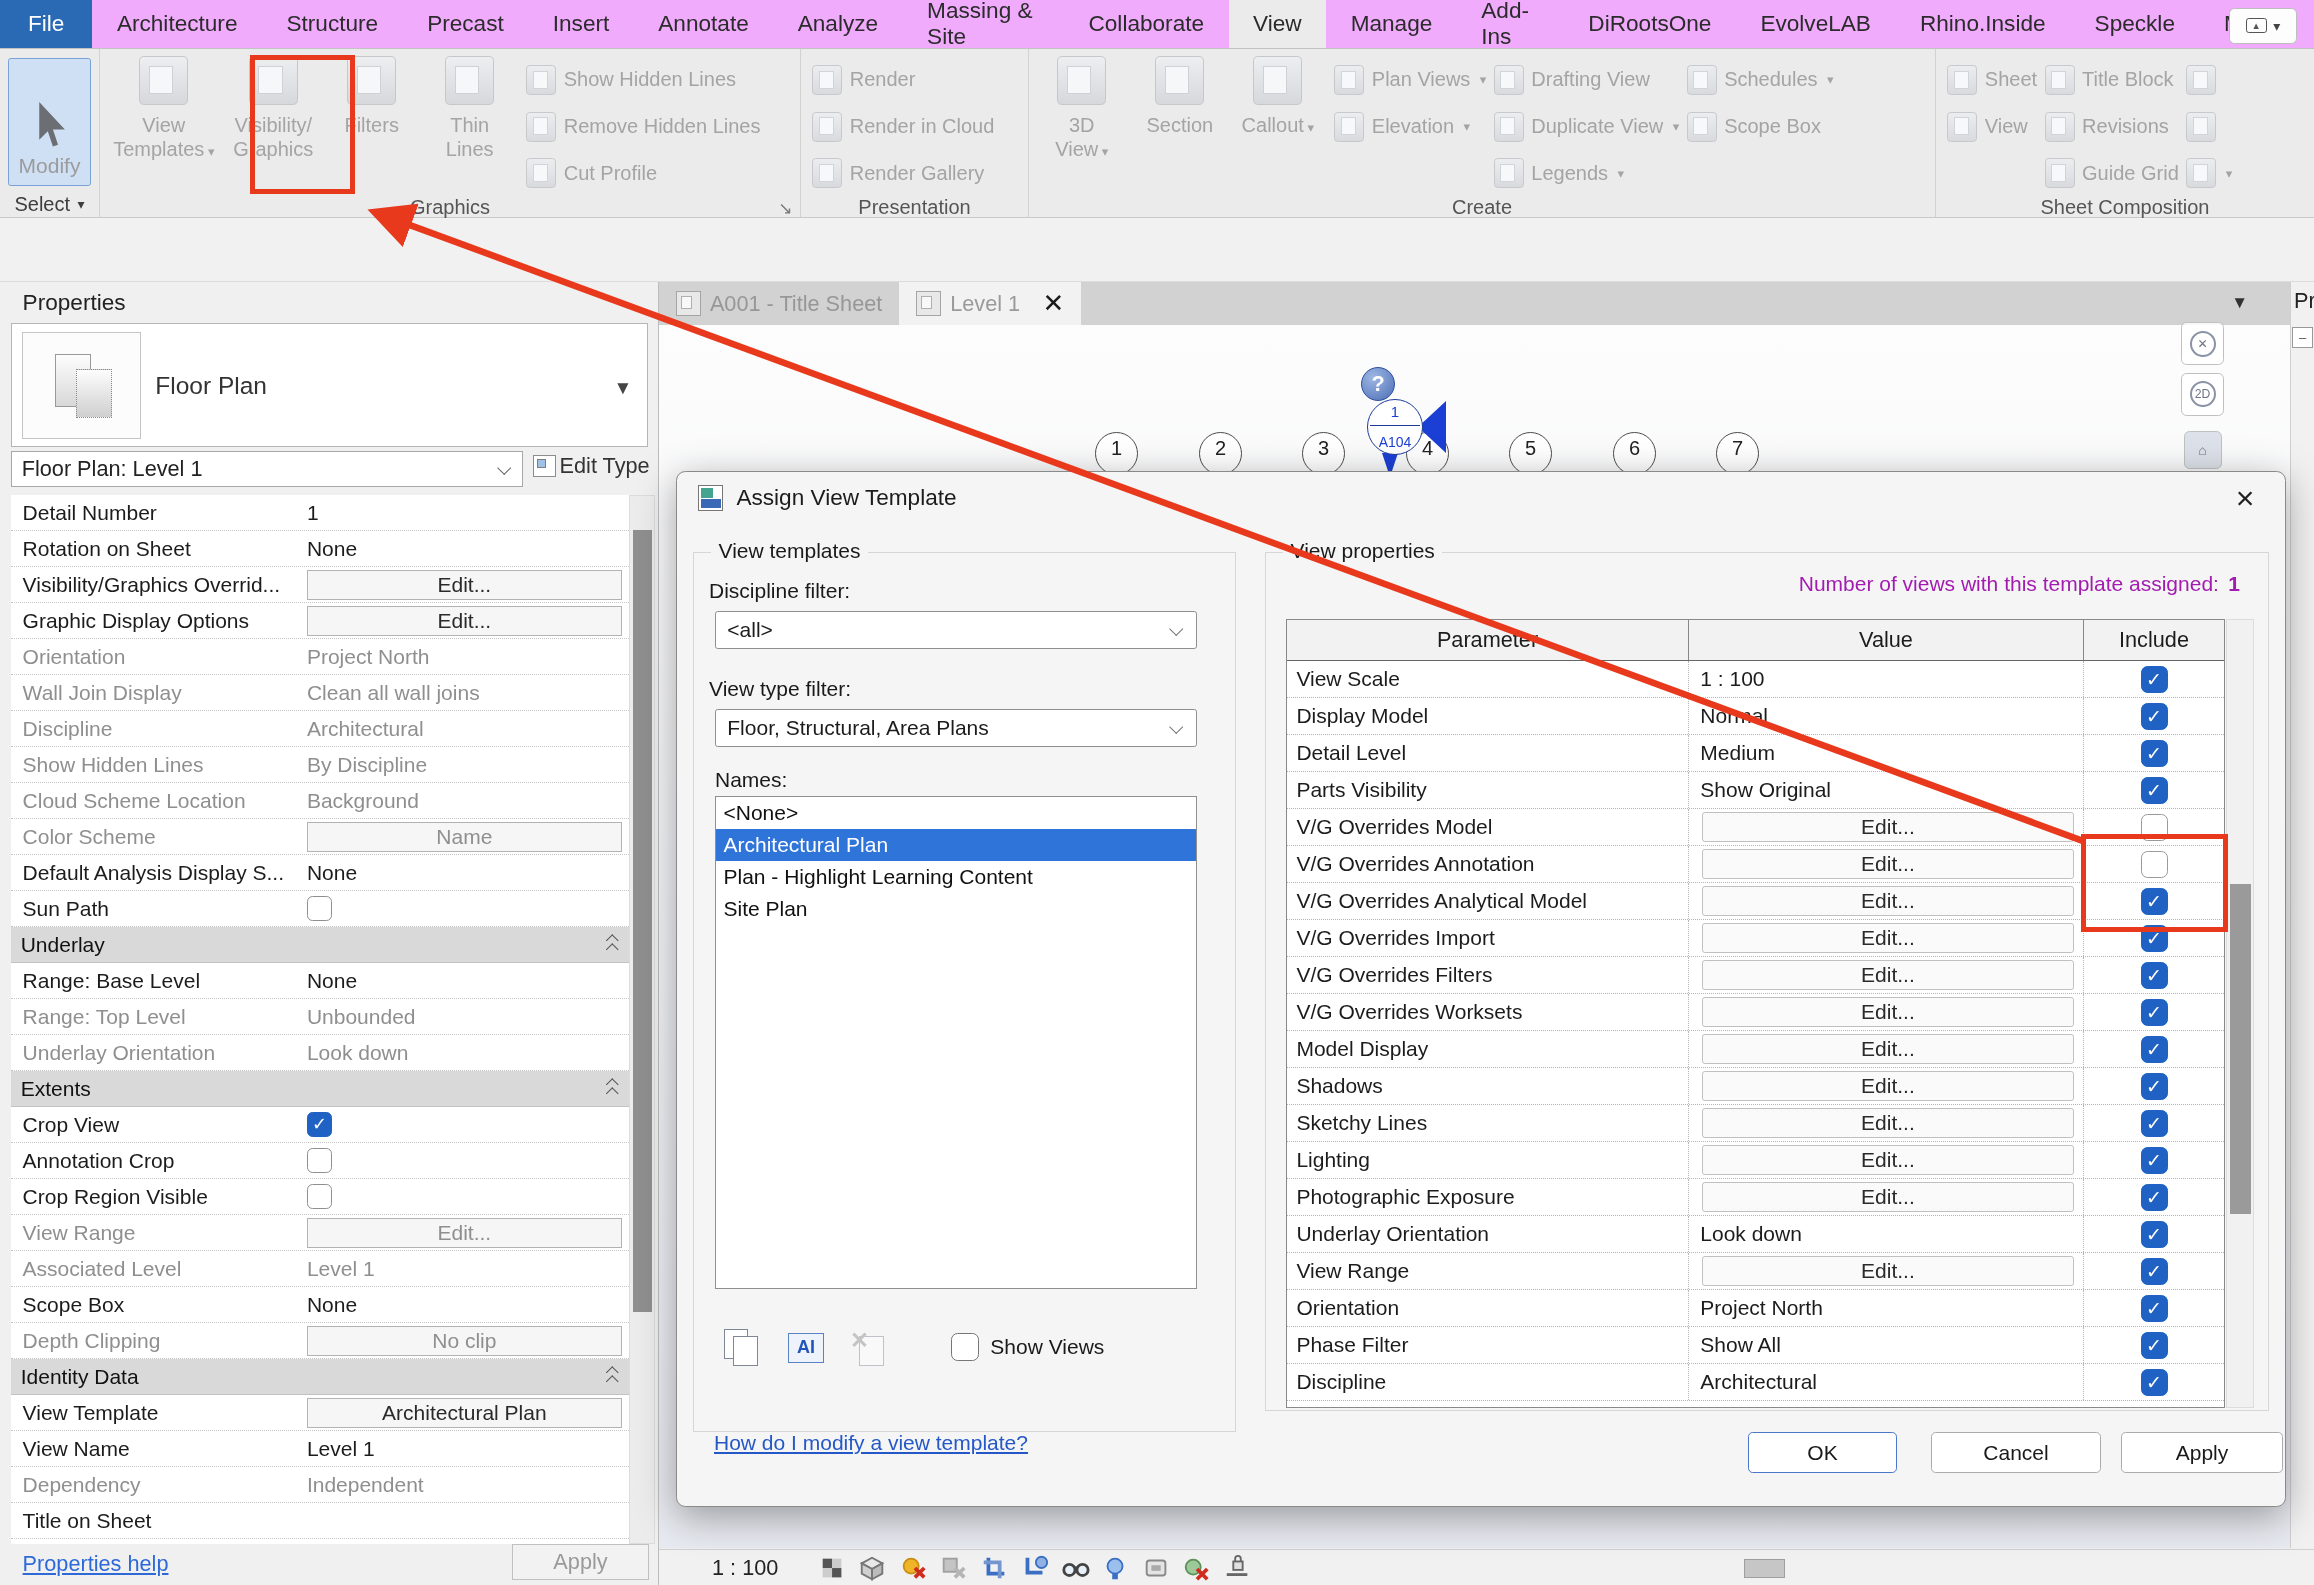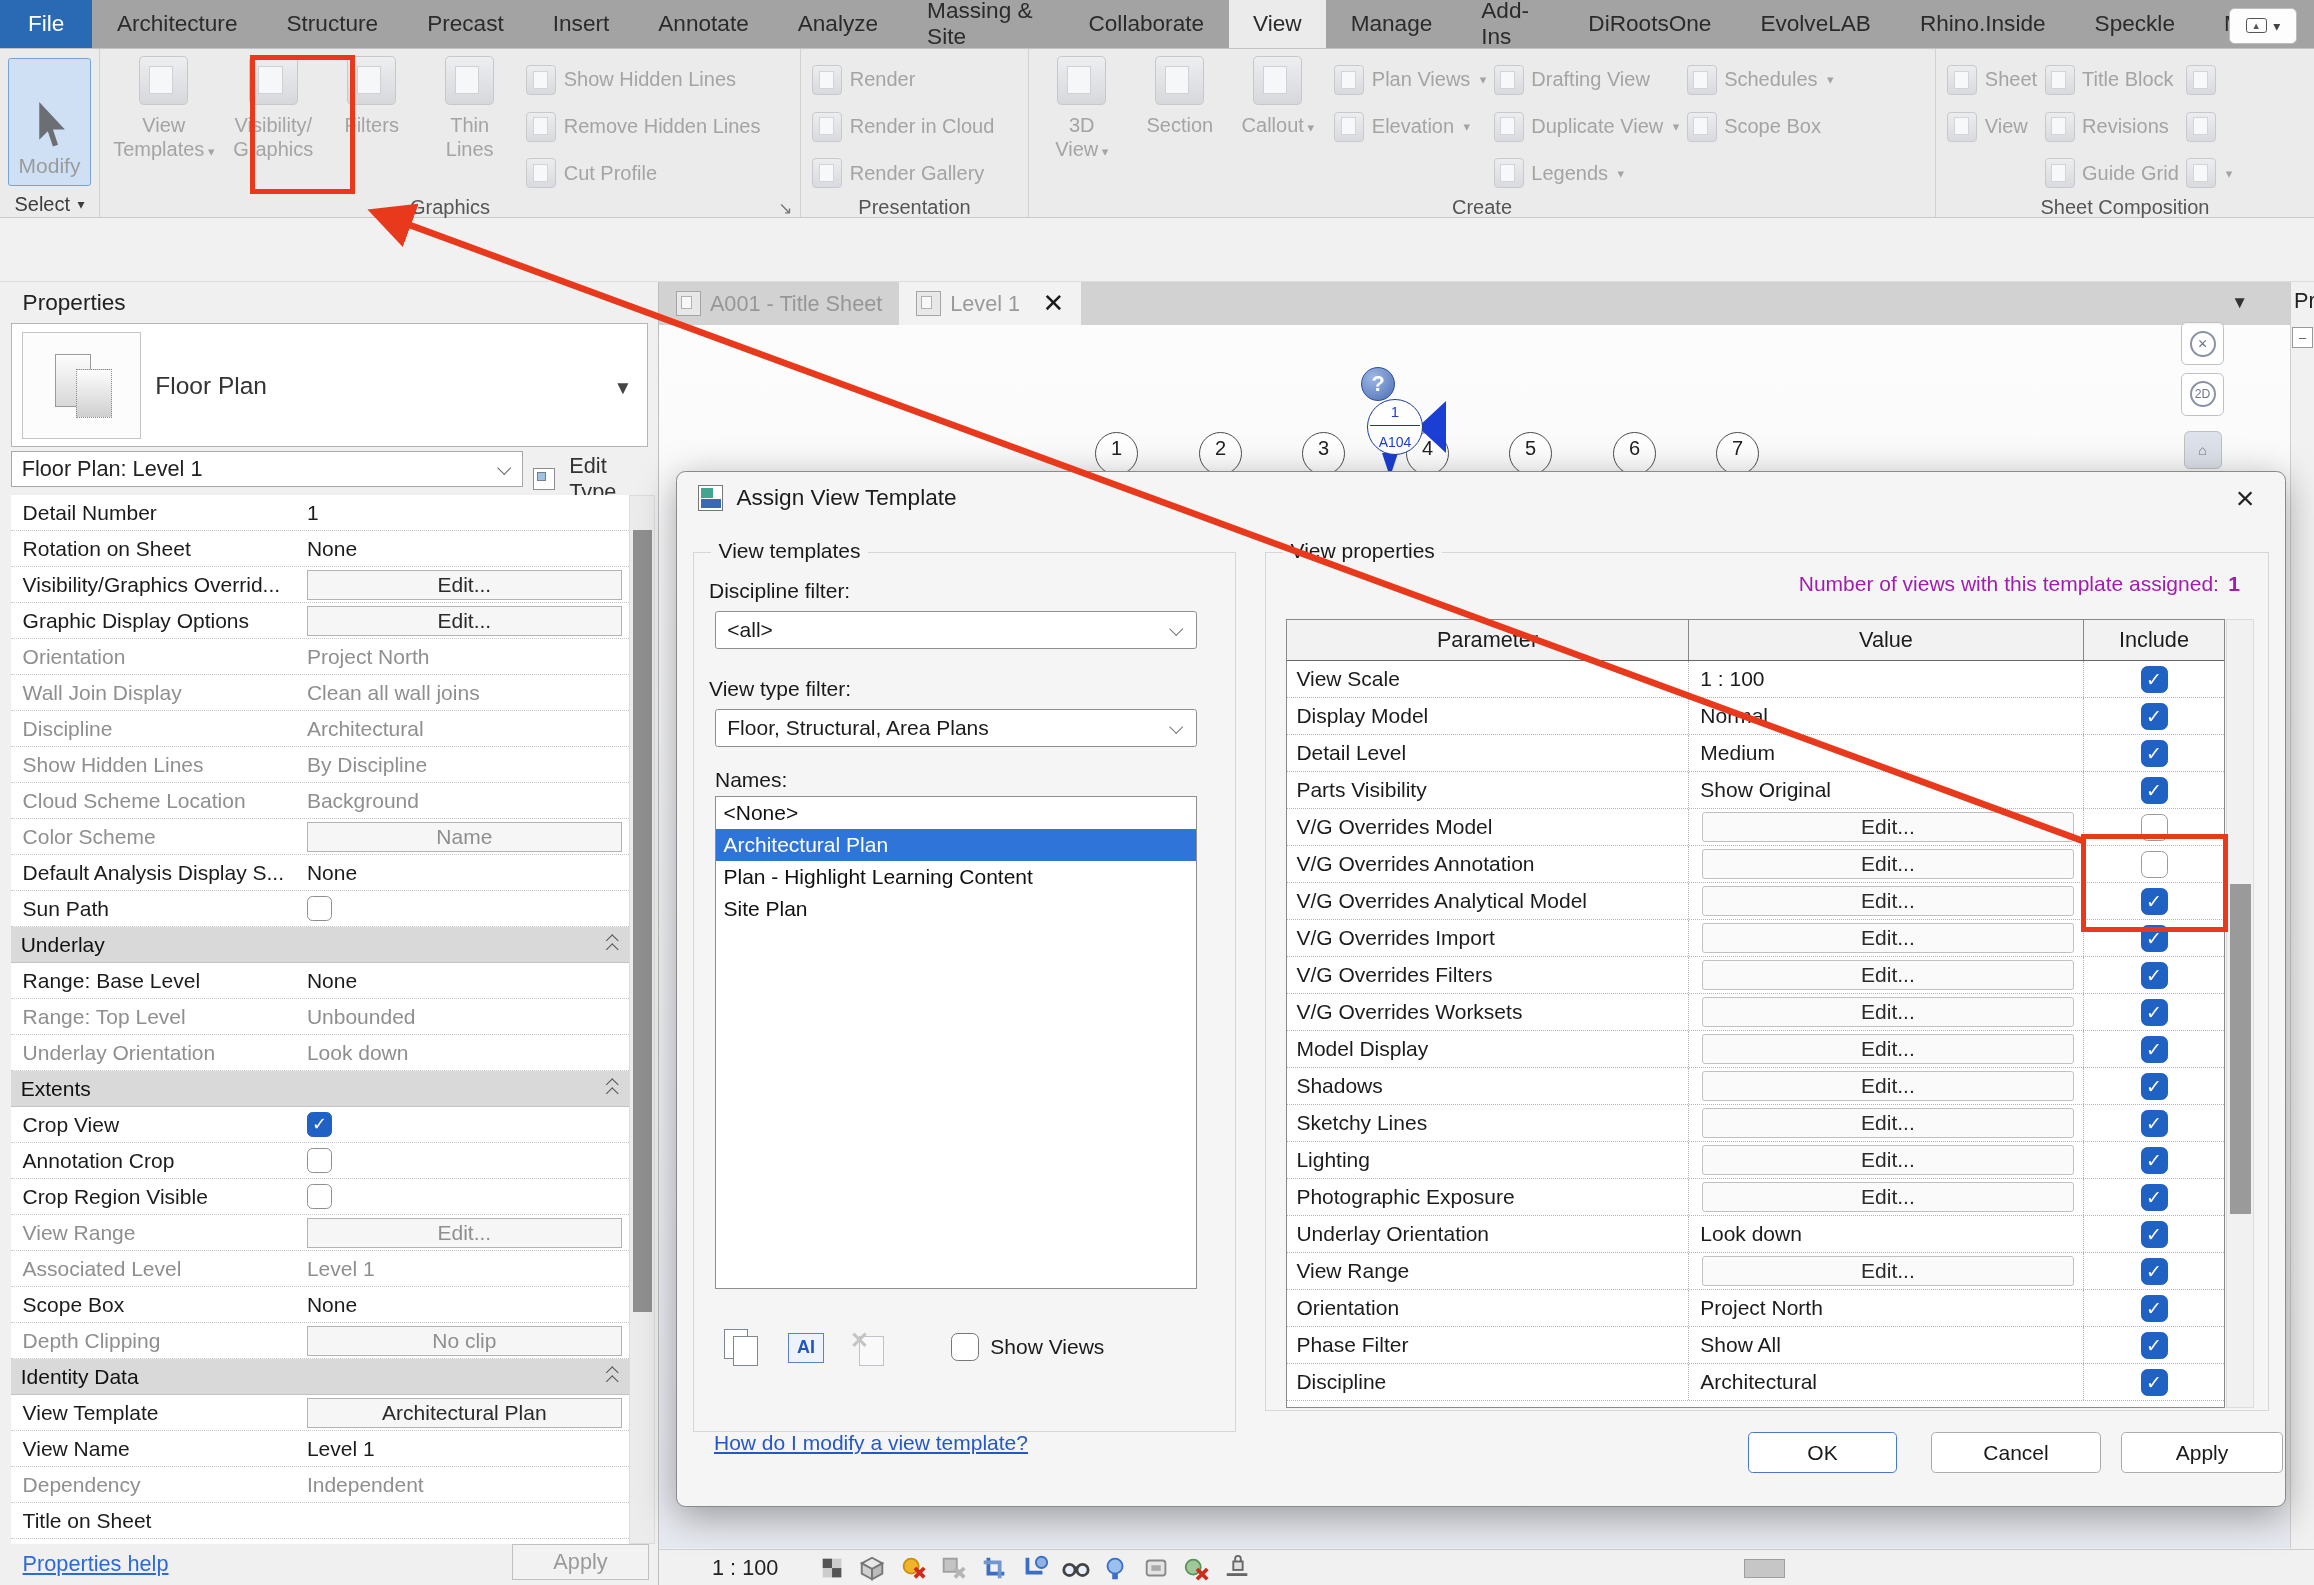--- a/index.html
+++ b/index.html
@@ -1,21 +1,21 @@
 <!DOCTYPE html>
 <html style="--red: #e8391d; --check-blue: #2061c4; --sel-blue: #2e74d9; --file-blue: #2a6ab5; --link-blue: #2d6ad8; --ribbon-text: #a4a4a4;font-size:15px"><head>
 <meta charset="utf-8">
 <style>
   * { margin:0; padding:0; box-sizing:border-box; }
   html,body { width:2315px; height:1586px; overflow:hidden;
     font-family:"Liberation Sans", sans-serif; background:#f0f0f0; }
 
   
   #app-tabs { position:absolute; left:0; top:0; width:2315px; height:49px;
-    background:#a3a3a3; display:flex; align-items:stretch; border-bottom:0.9px solid #c2c2c2;}
+    background:#f0abfc; display:flex; align-items:stretch; border-bottom:0.9px solid #c2c2c2;}
   .atab { padding:0 24.5px; display:flex; align-items:center; font-size:22.6px; color:#2b2b2b; cursor:default;}
   .atab.file { background:var(--file-blue); color:#fff; padding:0 28px; }
   .atab.active { background:#ebebeb; }
   #tabbar-right { position:absolute; right:17px; top:7.5px; width:68px; height:36px; background:#fdfdfd;
     border:0.9px solid #bdbdbd; border-radius:5.6px; display:flex; align-items:center; justify-content:center; gap:6.6px;
     font-size:14px; color:#444;}
   #tabbar-right .sq { width:21px; height:15px; border:1.9px solid #555; border-radius:2.8px; display:flex; align-items:center; justify-content:center; font-size:9.4px; color:#555;}
 
   
   #ribbon { position:absolute; left:0; top:49px; width:2315px; height:169px; background:#ebebeb;
@@ -51,21 +51,21 @@
   #type-selector { position:absolute; left:11.3px; top:41px; width:637px; height:124px; background:#fff; border:0.9px solid #b5b5b5;}
   #type-icon-box { position:absolute; left:9.4px; top:7.5px; width:119px; height:107px; background:#fcfcfc; border:0.9px solid #c5c5c5;}
   .fp1 { position:absolute; left:32px; top:21px; width:36px; height:53px; background:linear-gradient(#fdfdfd,#d8d8d8); border:1.9px solid #9a9a9a;}
   .fp2 { position:absolute; left:53px; top:36px; width:36px; height:49px; background:linear-gradient(#fdfdfd,#cfcfcf); border:1.9px dotted #8a8a8a;}
   #type-name { position:absolute; left:143px; top:0; height:124px; display:flex; align-items:center; font-size:24.5px; color:#333;}
   #type-dd { position:absolute; right:15px; top:53px; font-size:19px; color:#444;}
   #inst-combo { position:absolute; left:11.3px; top:169px; width:512px; height:36px; background:#fff; border:0.9px solid #a8a8a8;
     font-size:21.7px; color:#222; display:flex; align-items:center; padding-left:9.4px;}
   #inst-combo .chev-css { position:absolute; right:13px; top:11.3px;}
   .chev-css { width:10.4px; height:10.4px; border-right:1.9px solid #666; border-bottom:1.9px solid #666; transform:rotate(45deg); }
-  #edit-type { position:absolute; left:533px; top:171px; display:flex; align-items:center; gap:14px; font-size:21.7px; color:#333;}
+  #edit-type { position:absolute; left:533px; top:171px; display:flex; align-items:center; gap:4px; font-size:21.7px; color:#333;}
   #edit-type .eticon { width:22.6px; height:22.6px; border:1.9px solid #8d8d8d; background:#fff; position:relative;}
   #edit-type .eticon:after{ content:""; position:absolute; left:2.8px; top:2.8px; width:7.5px; height:7.5px; background:#9fc1e6; border:0.9px solid #7d7d7d;}
   #prop-rows { position:absolute; left:11.3px; top:213px; width:618px; height:1049px; overflow:hidden; background:#fff;}
   .prow { display:flex; height:36px; border-bottom:0.9px dotted #c6c6c6; background:#fff; align-items:center;}
   .plab { width:290px; padding-left:11.3px; font-size:21px; color:#1c1c1c; white-space:nowrap; overflow:hidden;}
   .pval { flex:1; font-size:21px; color:#1c1c1c; display:flex; align-items:center; padding-left:5.6px; height:100%;}
   .muted { color:#8f8f8f !important; }
   .pbtn { flex:1; margin:2.8px 7.5px 2.8px 0; border:0.9px solid #b3b3b3; background:#f6f6f6; height:30px;
     display:flex; align-items:center; justify-content:center; font-size:21px; color:#2a2a2a;}
   .psec { display:flex; align-items:center; justify-content:space-between; height:36px; background:#d9d9d9;

